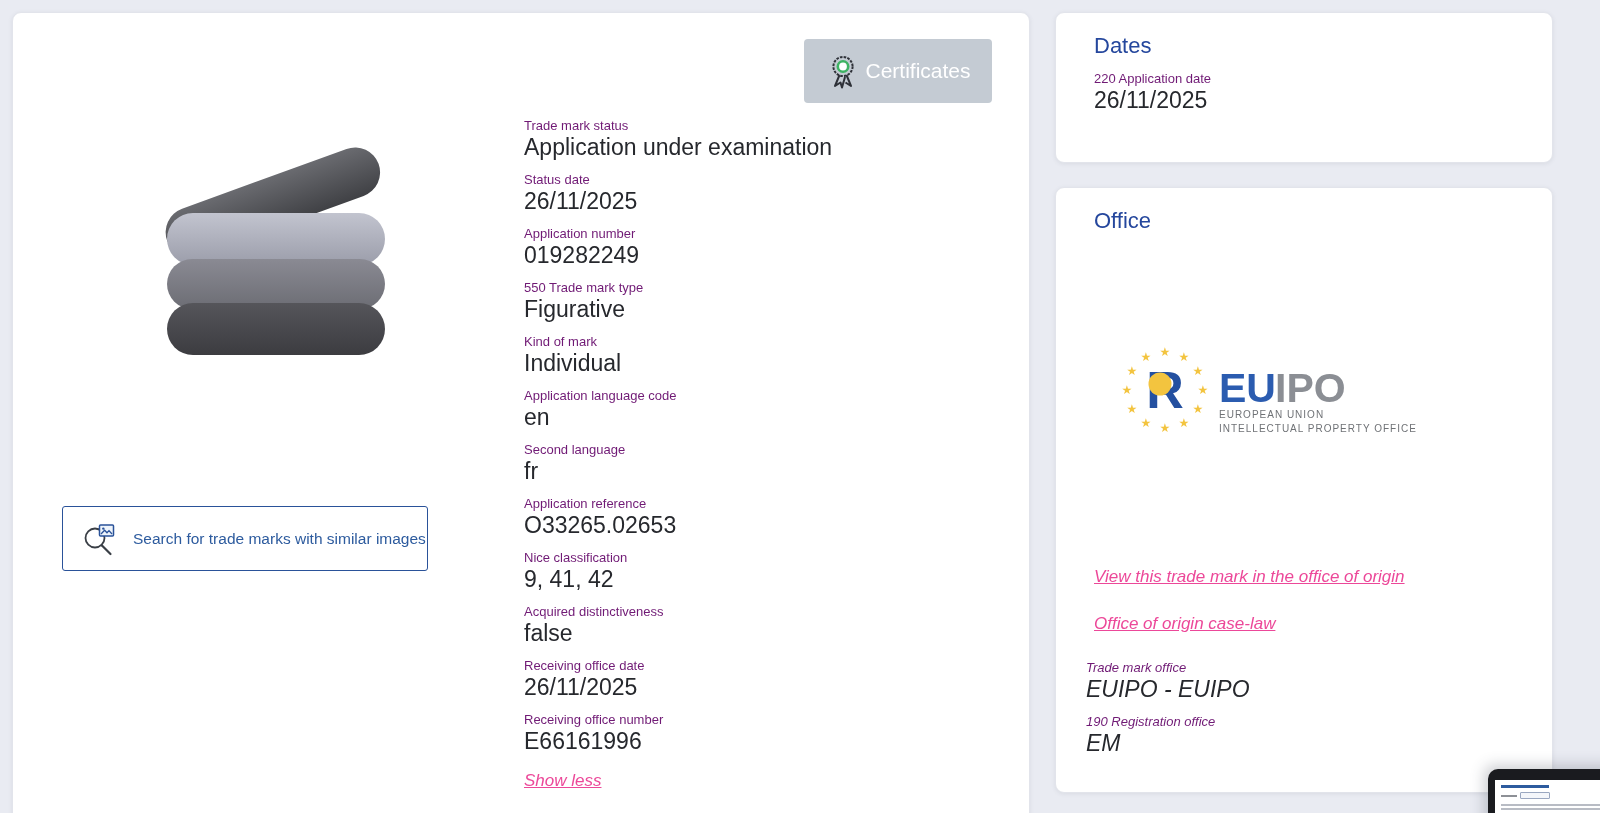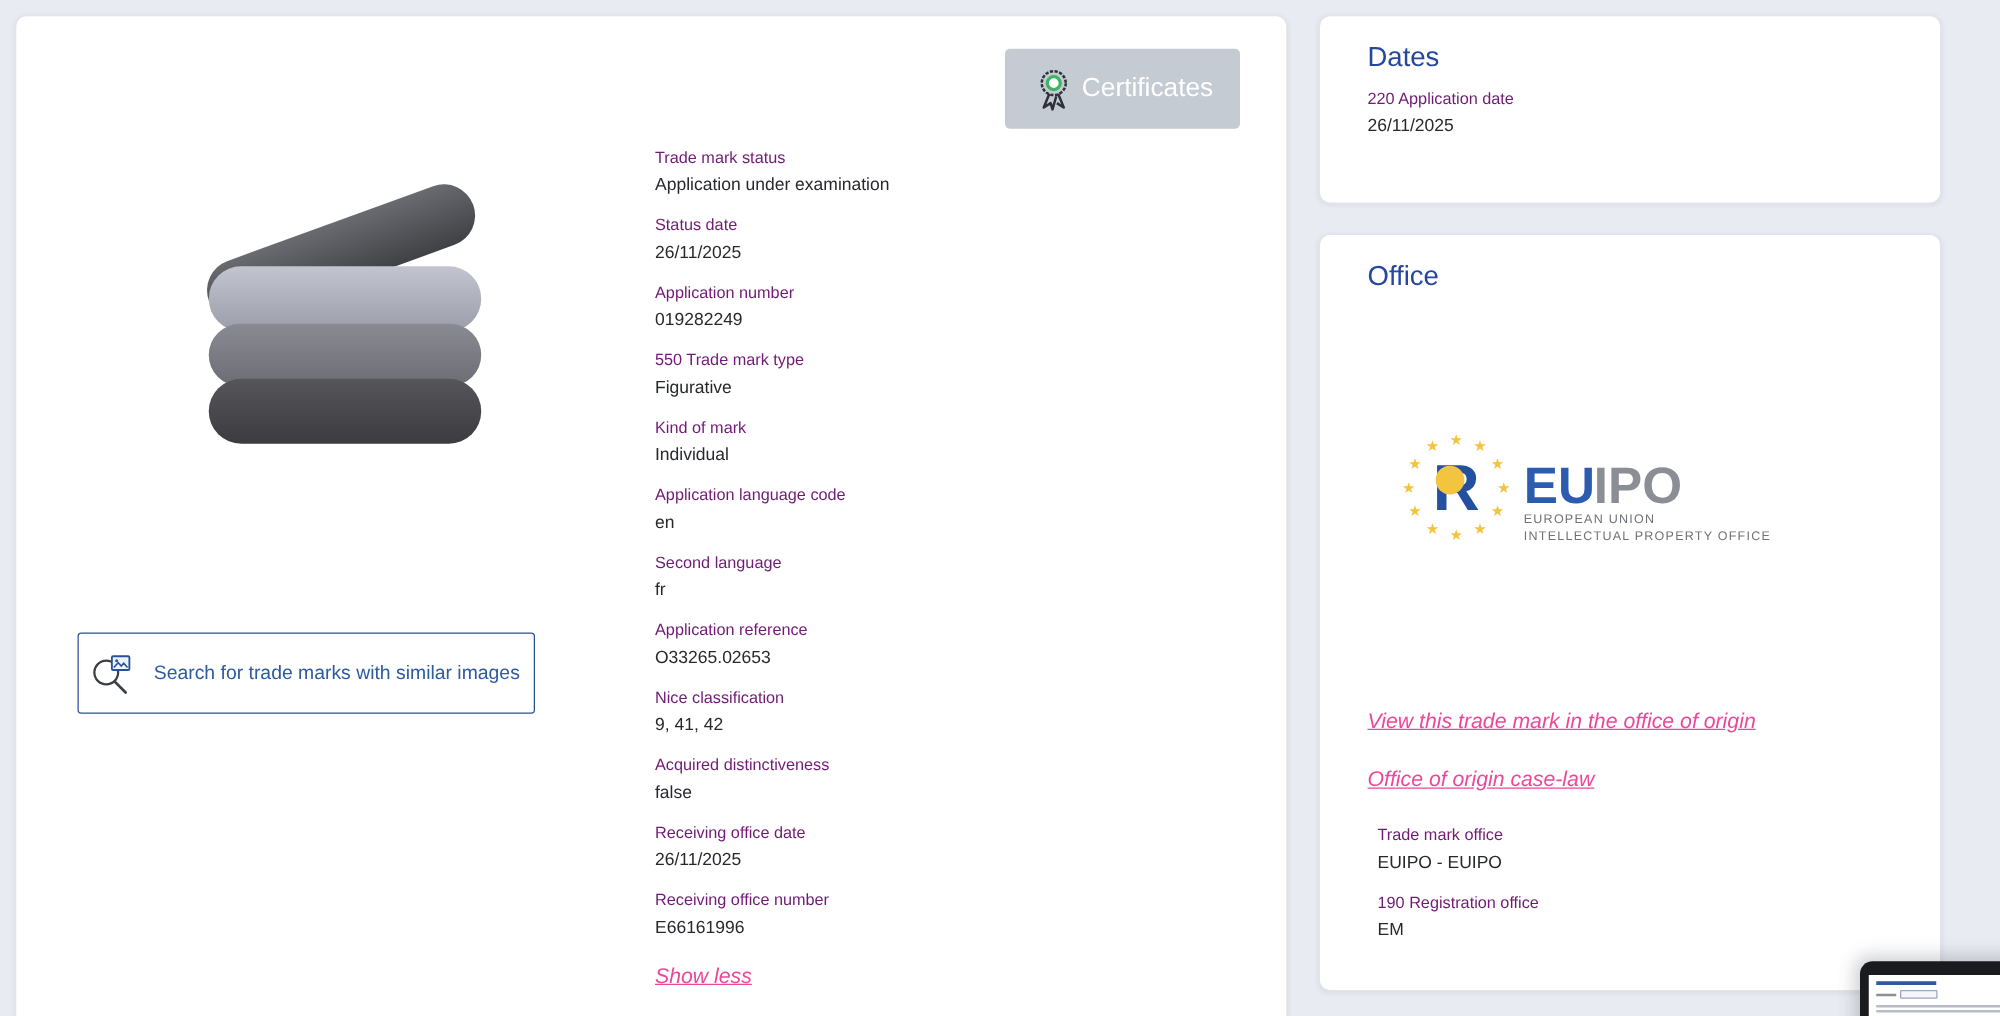--- a/index.html
+++ b/index.html
@@ -26,49 +26,49 @@
     background: #c4cbd3;
     border: none; border-radius: 4px;
     display: flex; align-items: center; justify-content: center; gap: 4px;
     color: #ffffff; font-size: 21px; cursor: pointer;
   }
   .tm-image { position: absolute; left: 150px; top: 116px; width: 230px; height: 230px; }
 
   .fields-col { position: absolute; left: 511px; top: 103px; width: 470px; }
   .field { margin-bottom: 11px; }
   .field-label { font-size: 13px; line-height: 20px; color: #701a75; }
-  .field-value { font-size: 14px; line-height: 23px; color: #26282d; }
+  .field-value { font-size: 23px; line-height: 23px; color: #26282d; }
   .link {
     color: #ec4899; text-decoration: underline; cursor: pointer;
     font-size: 17px; line-height: 22px; display: inline-block; font-style: italic;
   }
   .show-less { margin-top: 6px; }
 
   .similar-btn {
     position: absolute; left: 49px; top: 493px;
     width: 366px; height: 65px;
     background: #ffffff;
     border: 1px solid #2a5299; border-radius: 3px;
     display: flex; align-items: center; gap: 15px;
-    padding-left: 9px;
+    padding-left: 19px;
     color: #2d5b9e; font-size: 15.5px; cursor: pointer; text-align: center;
   }
 
   
   .dates-card { left: 1055px; top: 12px; width: 498px; height: 151px; }
   .office-card { left: 1055px; top: 187px; width: 498px; height: 606px; }
   .card-title {
     position: absolute; left: 38px; top: 20px;
     font-size: 22px; font-weight: normal; color: #25479d;
   }
   .dates-field { position: absolute; left: 38px; top: 56px; }
   .euipo-logo { position: absolute; left: 63px; top: 158px; width: 310px; height: 92px; }
   .office-link-1 { position: absolute; left: 38px; top: 378px; }
   .office-link-2 { position: absolute; left: 38px; top: 425px; }
-  .office-fields { position: absolute; left: 46px; top: 470px; }
+  .office-fields { position: absolute; left: 30px; top: 470px; font-style: italic; }
 
   
   .corner-thumb {
     position: absolute; left: 1488px; top: 769px;
     width: 140px; height: 70px;
     background: #1a1b1f;
     border-radius: 10px 0 0 0;
     box-shadow: -4px -4px 14px rgba(60,65,80,0.25);
     padding: 11px 0 0 7px;
     cursor: pointer;

